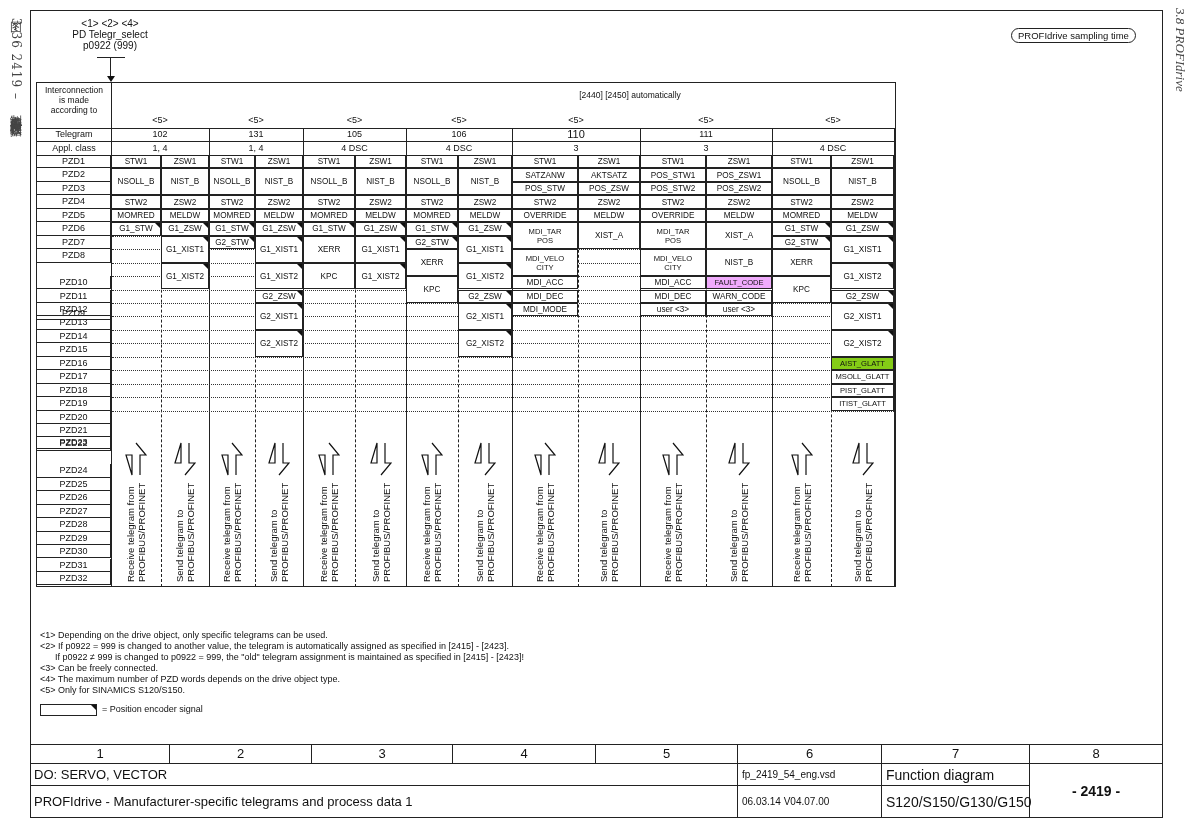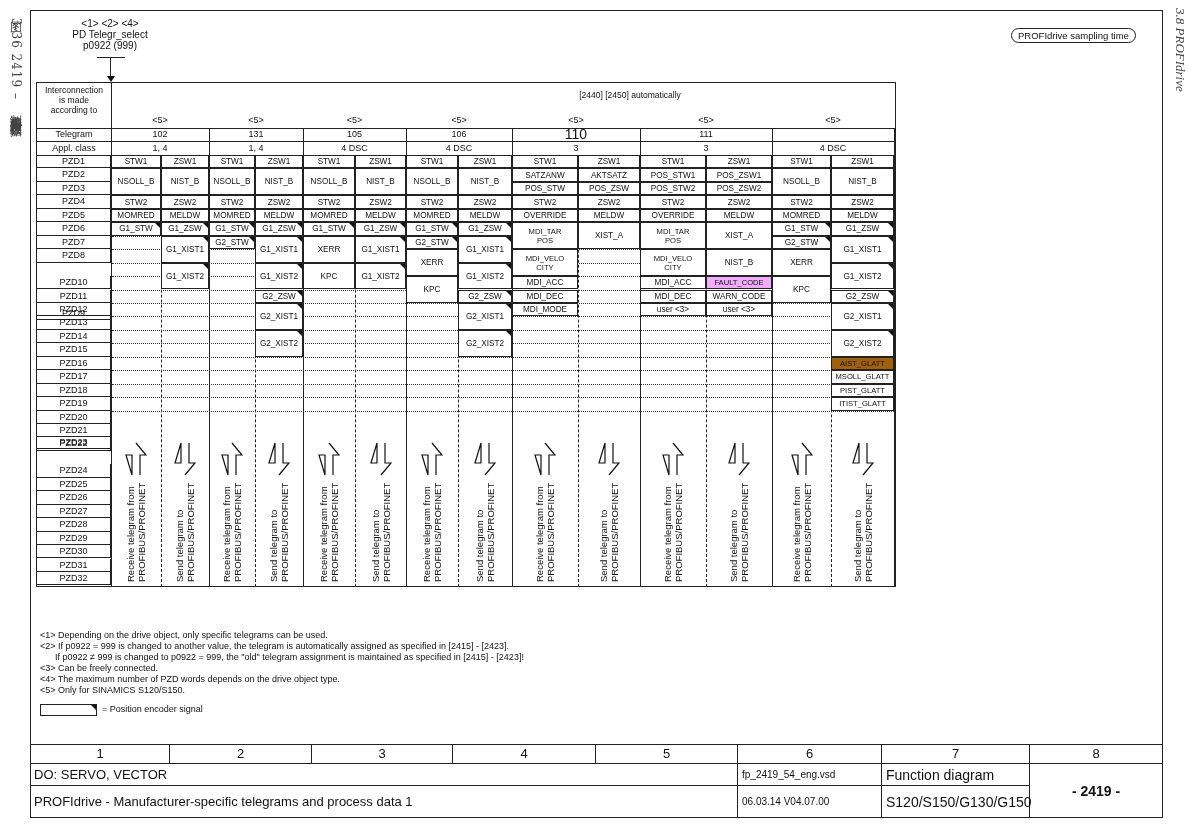--- a/index.html
+++ b/index.html
@@ -72,21 +72,21 @@
     <div class="cell" style="left:303px;top:128px;width:103px;height:13px;font-size:9px;">105</div>
     <div class="cell" style="left:303px;top:141px;width:103px;height:14px;font-size:9px;">4 DSC</div>
     <div class="vline" style="left:406px;top:128px;height:459px;"></div>
     <div class="dvline" style="left:355px;top:155px;height:432px;"></div>
     <div class="cell" style="left:406px;top:113px;width:106px;height:14px;font-size:9px;">&lt;5&gt;</div>
     <div class="cell" style="left:406px;top:128px;width:106px;height:13px;font-size:9px;">106</div>
     <div class="cell" style="left:406px;top:141px;width:106px;height:14px;font-size:9px;">4 DSC</div>
     <div class="vline" style="left:512px;top:128px;height:459px;"></div>
     <div class="dvline" style="left:458px;top:155px;height:432px;"></div>
     <div class="cell" style="left:512px;top:113px;width:128px;height:14px;font-size:9px;">&lt;5&gt;</div>
-    <div class="cell" style="left:512px;top:128px;width:128px;height:13px;font-size:14px;">110</div>
+    <div class="cell" style="left:512px;top:128px;width:128px;height:13px;font-size:11px;">110</div>
     <div class="cell" style="left:512px;top:141px;width:128px;height:14px;font-size:9px;">3</div>
     <div class="vline" style="left:640px;top:128px;height:459px;"></div>
     <div class="dvline" style="left:578px;top:155px;height:432px;"></div>
     <div class="cell" style="left:640px;top:113px;width:132px;height:14px;font-size:9px;">&lt;5&gt;</div>
     <div class="cell" style="left:640px;top:128px;width:132px;height:13px;font-size:9px;">111</div>
     <div class="cell" style="left:640px;top:141px;width:132px;height:14px;font-size:9px;">3</div>
     <div class="vline" style="left:772px;top:128px;height:459px;"></div>
     <div class="dvline" style="left:706px;top:155px;height:432px;"></div>
     <div class="cell" style="left:772px;top:113px;width:122px;height:14px;font-size:9px;">&lt;5&gt;</div>
     <div class="cell" style="left:772px;top:128px;width:122px;height:13px;font-size:9px;margin-top:44px;">116</div>
@@ -255,21 +255,21 @@
     <div class="cell bx enc" style="left: 772px; top: 222.25px; width: 59px; height: 13.45px; background: rgb(255, 255, 255); white-space: pre; border-top: 1px solid rgb(34, 34, 34);">G1_STW</div>
     <div class="cell bx enc" style="left: 831px; top: 222.25px; width: 63px; height: 13.45px; background: rgb(255, 255, 255); white-space: pre; border-top: 1px solid rgb(34, 34, 34);">G1_ZSW</div>
     <div class="cell bx enc" style="left: 772px; top: 235.7px; width: 59px; height: 13.45px; background: rgb(255, 255, 255); white-space: pre; border-top: 1px solid rgb(34, 34, 34);">G2_STW</div>
     <div class="cell bx enc" style="left: 831px; top: 235.7px; width: 63px; height: 26.9px; background: rgb(255, 255, 255); white-space: pre; border-top: 1px solid rgb(34, 34, 34);">G1_XIST1</div>
     <div class="cell bx" style="left: 772px; top: 249.15px; width: 59px; height: 26.9px; background: rgb(255, 255, 255); white-space: pre; border-top: 1px solid rgb(34, 34, 34);">XERR</div>
     <div class="cell bx enc" style="left: 831px; top: 262.6px; width: 63px; height: 26.9px; background: rgb(255, 255, 255); white-space: pre; border-top: 1px solid rgb(34, 34, 34);">G1_XIST2</div>
     <div class="cell bx" style="left: 772px; top: 276.05px; width: 59px; height: 26.9px; background: rgb(255, 255, 255); white-space: pre; border-top: 1px solid rgb(34, 34, 34);">KPC</div>
     <div class="cell bx enc" style="left: 831px; top: 289.5px; width: 63px; height: 13.45px; background: rgb(255, 255, 255); white-space: pre; border-top: 1px solid rgb(34, 34, 34);">G2_ZSW</div>
     <div class="cell bx enc" style="left: 831px; top: 302.95px; width: 63px; height: 26.9px; background: rgb(255, 255, 255); white-space: pre; border-top: 1px solid rgb(34, 34, 34);">G2_XIST1</div>
     <div class="cell bx enc" style="left: 831px; top: 329.85px; width: 63px; height: 26.9px; background: rgb(255, 255, 255); white-space: pre; border-top: 1px solid rgb(34, 34, 34);">G2_XIST2</div>
-    <div class="cell bx" style="left: 831px; top: 356.75px; width: 63px; height: 13.45px; background: #a16207; white-space: pre; font-size: 7.6px; border-top: 1px solid rgb(34, 34, 34);">AIST_GLATT</div>
+    <div class="cell bx" style="left: 831px; top: 356.75px; width: 63px; height: 13.45px; background: #84cc16; white-space: pre; font-size: 7.6px; border-top: 1px solid rgb(34, 34, 34);">AIST_GLATT</div>
     <div class="cell bx" style="left: 831px; top: 370.2px; width: 63px; height: 13.45px; background: rgb(255, 255, 255); white-space: pre; font-size: 7.6px; border-top: 1px solid rgb(34, 34, 34);">MSOLL_GLATT</div>
     <div class="cell bx" style="left: 831px; top: 383.65px; width: 63px; height: 13.45px; background: rgb(255, 255, 255); white-space: pre; font-size: 7.6px; border-top: 1px solid rgb(34, 34, 34);">PIST_GLATT</div>
     <div class="cell bx" style="left: 831px; top: 397.1px; width: 63px; height: 13.45px; background: rgb(255, 255, 255); white-space: pre; font-size: 7.6px; border-top: 1px solid rgb(34, 34, 34);">ITIST_GLATT</div>
     <div class="abs" style="left:125px;top:442px;"><svg width="22" height="34" viewBox="0 0 22 34">
         <path d="M11 1 L21 13 L15 13 L15 33 M7 33 L7 13 L1 13 Z" fill="none" stroke="#111" stroke-width="1.2"></path>
       </svg></div>
     <div class="abs" style="left:174px;top:442px;"><svg width="22" height="34" viewBox="0 0 22 34">
         <path d="M11 33 L21 21 L15 21 L15 1 M7 1 L7 21 L1 21 Z" fill="none" stroke="#111" stroke-width="1.2"></path>
       </svg></div>
     <div class="rot" style="left:125px;top:482px;height:100px;">

